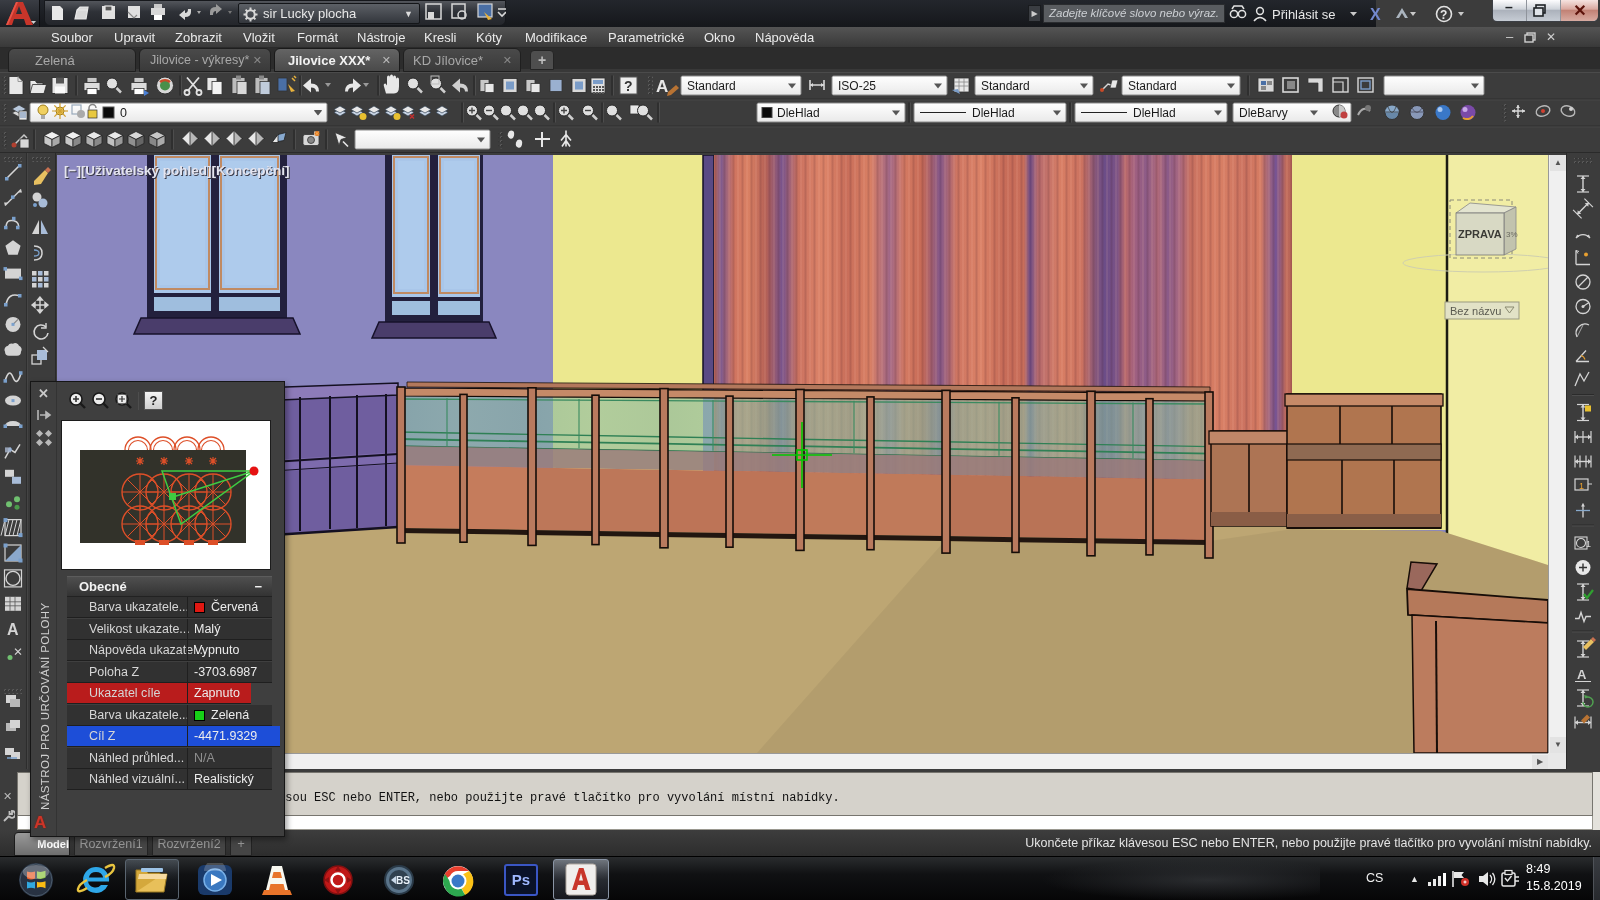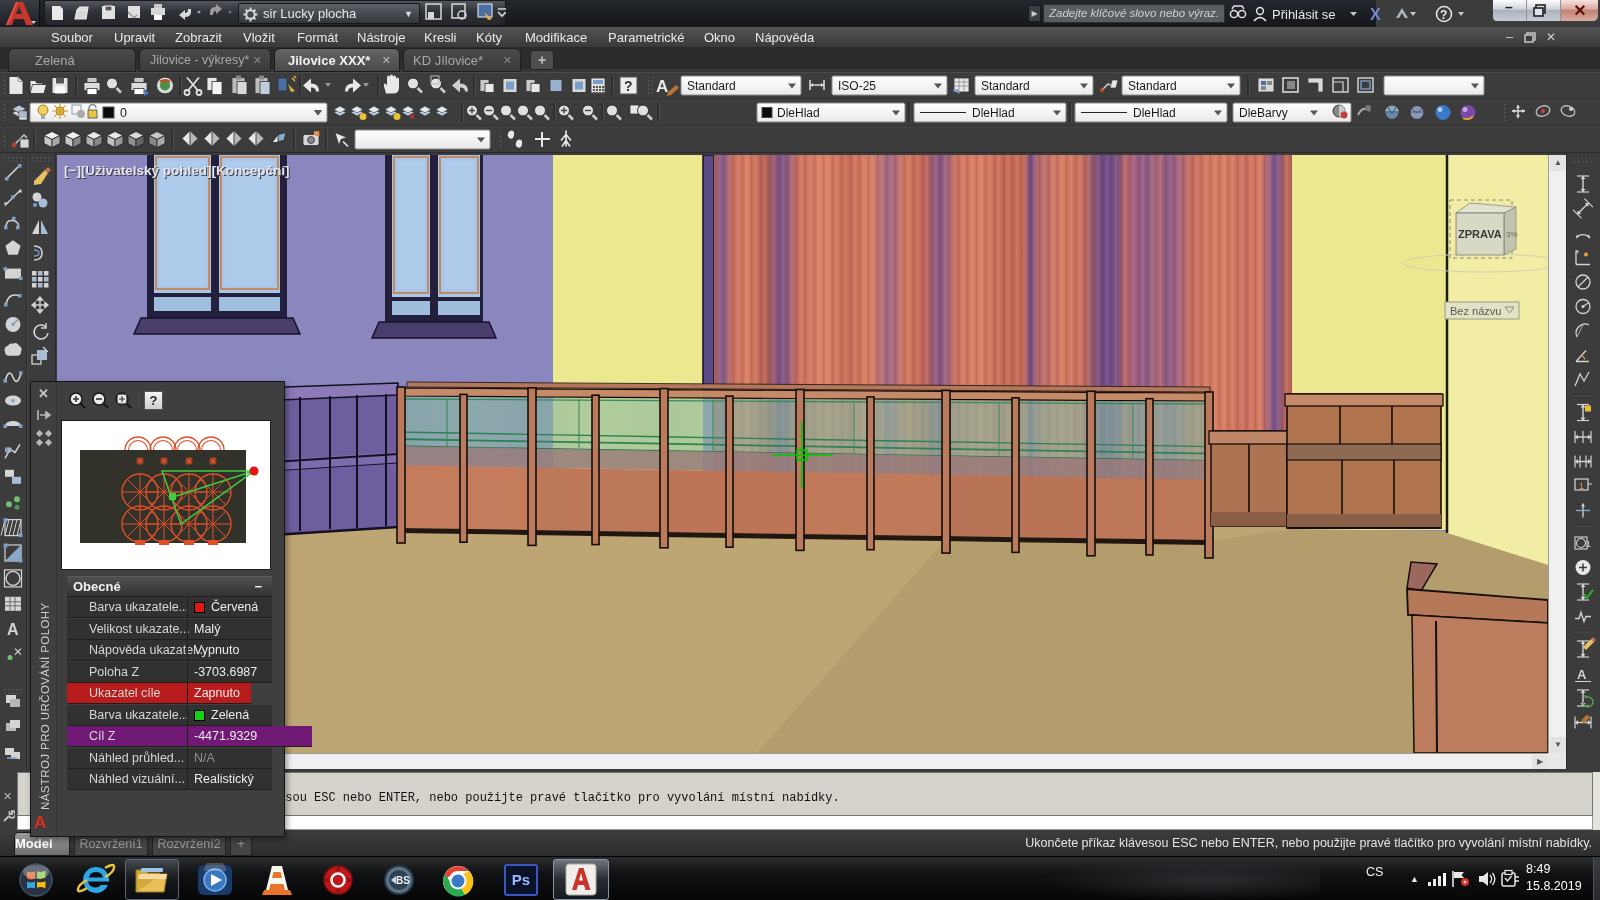--- a/index.html
+++ b/index.html
@@ -1184,21 +1184,21 @@
           <rect x="122" y="119" width="10" height="5" fill="#dd4f28"></rect>
           <rect x="146" y="119" width="10" height="5" fill="#dd4f28"></rect>
           <g stroke="#3ecb42" stroke-width="1.5" fill="none">
             <path d="M100 50 L192 50 L119 103 Z"></path>
             <path d="M192 50 L111 76"></path>
           </g>
           <rect x="107" y="72" width="7" height="7" fill="#3ecb42"></rect>
           <circle cx="192" cy="50" r="4.5" fill="#e51212"></circle>
         </svg>
       </div>
-      <div class="abs" style="left:36px;top:194px;width:205px;height:21px;background:linear-gradient(#4f4f4f,#333);border-top:1px solid #5c5c5c;border-bottom:1px solid #222;color:#f2f2f2;font-size:13px;font-weight:bold;line-height:20px"><span style="margin-left:6px">Obecné</span><span style="position:absolute;right:10px;font-weight:bold">−</span></div>
+      <div class="abs" style="left:36px;top:194px;width:205px;height:21px;background:linear-gradient(#4f4f4f,#333);border-top:1px solid #5c5c5c;border-bottom:1px solid #222;color:#f2f2f2;font-size:13px;font-weight:bold;line-height:20px"><span style="margin-left:12px">Obecné</span><span style="position:absolute;right:10px;font-weight:bold">−</span></div>
       <div class="abs" style="left:36px;top:215px;width:205px;height:21px;background:#313131;border-bottom:1px solid #1f1f1f;font-size:12.5px;color:#d6d6d6">
         <span style="position:absolute;left:22px;top:3px;white-space:nowrap">Barva  ukazatele...</span>
         <div style="position:absolute;left:120px;top:0;width:1px;height:21px;background:#1f1f1f"></div>
         <span style="position:absolute;left:127px;top:5px;width:11px;height:11px;background:#e01812;border:1px solid #000"></span>
         <span style="position:absolute;left:144px;top:3px;color:#ececec">Červená</span>
       </div>
       <div class="abs" style="left:36px;top:236.5px;width:205px;height:21px;background:#313131;border-bottom:1px solid #1f1f1f;font-size:12.5px;color:#d6d6d6">
         <span style="position:absolute;left:22px;top:3px;white-space:nowrap">Velikost  ukazate...</span>
         <div style="position:absolute;left:120px;top:0;width:1px;height:21px;background:#1f1f1f"></div>
         <span style="position:absolute;left:127px;top:3px;color:#ececec">Malý</span>
@@ -1217,21 +1217,21 @@
         <span style="position:absolute;left:22px;top:3px;white-space:nowrap">Ukazatel cíle</span>
         <div style="position:absolute;left:120px;top:0;width:1px;height:21px;background:#1f1f1f"></div>
         <span style="position:absolute;left:127px;top:3px;color:#ececec">Zapnuto</span>
       </div>
       <div class="abs" style="left:36px;top:322.5px;width:205px;height:21px;background:#313131;border-bottom:1px solid #1f1f1f;font-size:12.5px;color:#d6d6d6">
         <span style="position:absolute;left:22px;top:3px;white-space:nowrap">Barva  ukazatele...</span>
         <div style="position:absolute;left:120px;top:0;width:1px;height:21px;background:#1f1f1f"></div>
         <span style="position:absolute;left:127px;top:5px;width:11px;height:11px;background:#17d117;border:1px solid #000"></span>
         <span style="position:absolute;left:144px;top:3px;color:#ececec">Zelená</span>
       </div>
-      <div class="abs" style="left:36px;top:344.0px;width:245px;height:21px;background:#701a75;border-bottom:1px solid #1f1f1f;font-size:12.5px;color:#d6d6d6">
+      <div class="abs" style="left:36px;top:344.0px;width:213px;height:21px;background:#1d4ed8;border-bottom:1px solid #1f1f1f;font-size:12.5px;color:#d6d6d6">
         <span style="position:absolute;left:22px;top:3px;white-space:nowrap">Cíl Z</span>
         <div style="position:absolute;left:120px;top:0;width:1px;height:21px;background:#1f1f1f"></div>
         <span style="position:absolute;left:127px;top:3px;color:#ececec">-4471.9329</span>
       </div>
       <div class="abs" style="left:36px;top:365.5px;width:205px;height:21px;background:#313131;border-bottom:1px solid #1f1f1f;font-size:12.5px;color:#d6d6d6">
         <span style="position:absolute;left:22px;top:3px;white-space:nowrap">Náhled  průhled...</span>
         <div style="position:absolute;left:120px;top:0;width:1px;height:21px;background:#1f1f1f"></div>
         <span style="position:absolute;left:127px;top:3px;color:#8f8f8f">N/A</span>
       </div>
       <div class="abs" style="left:36px;top:387.0px;width:205px;height:21px;background:#313131;border-bottom:1px solid #1f1f1f;font-size:12.5px;color:#d6d6d6">
@@ -1250,21 +1250,21 @@
         </svg>
   </div>
   <div class="abs" style="left:17px;top:3px;width:1576px;height:44px;background:#d5d2cb;border:1px solid #77756f;font-family:'Liberation Mono',monospace;font-size:12px;color:#111">
     <div class="abs" style="left:116px;top:18px;white-space:pre">Ukončete příkaz klávesou ESC nebo ENTER, nebo použijte pravé tlačítko pro vyvolání místní nabídky.</div>
   </div>
   <div class="abs" style="left:17px;top:47px;width:1576px;height:14px;background:#fff;border:1px solid #9a9890;border-top:none"></div>
   <div class="abs" style="left:1593px;top:3px;width:7px;height:58px;background:#e4e2dc"></div>
 </div>
 
 <div class="abs" id="statusbar" style="z-index:10;left:0;top:830px;width:1600px;height:26px;background:linear-gradient(#3d3d3d,#2d2d2d)">
-  <div class="abs" style="left:14px;top:2px;width:56px;height:24px;background:linear-gradient(#9a9a9a,#6e6e6e);border:1px solid #1c1c1c;border-radius:4px 4px 0 0;color:#fff;font-weight:bold;font-size:13px;text-align:left;line-height:22px">Model</div>
+  <div class="abs" style="left:14px;top:2px;width:56px;height:24px;background:linear-gradient(#9a9a9a,#6e6e6e);border:1px solid #1c1c1c;border-radius:4px 4px 0 0;color:#fff;font-weight:bold;font-size:11px;text-align:right;line-height:22px">Model</div>
   <div class="abs" style="left:74px;top:2px;width:74px;height:24px;background:#454545;border:1px solid #232323;border-radius:4px 4px 0 0;color:#9a9a9a;font-size:12.5px;text-align:center;line-height:22px">Rozvržení1</div>
   <div class="abs" style="left:152px;top:2px;width:74px;height:24px;background:#454545;border:1px solid #232323;border-radius:4px 4px 0 0;color:#9a9a9a;font-size:12.5px;text-align:center;line-height:22px">Rozvržení2</div>
   <div class="abs" style="left:230px;top:2px;width:22px;height:24px;background:#454545;border:1px solid #232323;border-radius:4px 4px 0 0;color:#9a9a9a;font-size:13px;text-align:center;line-height:22px">+</div>
   <div class="abs" style="right:8px;top:6px;color:#e4e4e4;font-size:12.5px">Ukončete příkaz klávesou ESC nebo ENTER, nebo použijte pravé tlačítko pro vyvolání místní nabídky.</div>
 </div>
 
 <div class="abs" id="taskbar" style="left:0;top:856px;width:1600px;height:44px;background:linear-gradient(#2a2c2e,#101113 40%,#060607);border-top:1px solid #000;z-index:40">
       <div class="abs" style="left:1040px;top:2px;width:280px;height:42px;background:radial-gradient(ellipse at 60% 50%,rgba(65,68,72,0.55) 0%,rgba(20,20,22,0) 70%)"></div>
       <svg class="abs" style="left:12px;top:2px" width="48" height="42" viewBox="0 0 48 42">
 <circle cx="24" cy="21" r="17" fill="#283242"></circle>
@@ -1322,21 +1322,21 @@
 <path d="M7 26 a15 15 0 0 1 -2 -7 a15 15 0 0 1 2 -7 l6 9 Z" fill="#2da94f"></path>
 <circle cx="20" cy="19" r="8.5" fill="#fff"></circle>
 <circle cx="20" cy="19" r="6.5" fill="#3a78c8"></circle>
 </svg>
       <div class="abs" style="left:504px;top:7px;width:34px;height:32px;background:#0a1228;border:2px solid #3a56c4;border-radius:3px;color:#9fb8ff;font-size:15px;font-weight:bold;text-align:center;line-height:28px">Ps</div>
       <div class="abs" style="left:553px;top:2px;width:56px;height:41px;background:linear-gradient(rgba(200,210,225,0.45),rgba(120,130,150,0.25) 50%,rgba(60,65,80,0.3));border:1px solid #8a95a5;border-radius:3px"></div>
       <svg class="abs" style="left:565px;top:6px" width="32" height="33" viewBox="0 0 32 33">
 <rect x="1" y="1" width="30" height="31" rx="3" fill="#f0eeec" stroke="#b0a8a0"></rect>
 <path d="M7 27 L14 5 L18.5 5 L25.5 27 L20.5 27 L19 22 L13 22 L11.5 27 Z M14 17.5 L18 17.5 L16 10 Z" fill="#c8352a"></path>
 </svg>
-      <div class="abs" style="left:1366px;top:8px;color:#f0f0f0;font-size:12.5px">CS</div>
+      <div class="abs" style="left:1366px;top:14px;color:#f0f0f0;font-size:12.5px">CS</div>
       <div class="abs" style="left:1410px;top:17px;color:#e8e8e8;font-size:9px">▲</div>
       <svg class="abs" style="left:1427px;top:13px" width="22" height="18" viewBox="0 0 22 18">
 <rect x="1" y="12" width="3" height="4" fill="#e8e8e8"></rect>
         <rect x="6" y="9" width="3" height="7" fill="#e8e8e8"></rect>
         <rect x="11" y="6" width="3" height="10" fill="#e8e8e8"></rect>
         <rect x="16" y="3" width="3" height="13" fill="#fff"></rect>
 </svg>
       <svg class="abs" style="left:1450px;top:12px" width="20" height="20" viewBox="0 0 20 20">
 <path d="M3 2 v16" stroke="#e8e8e8" stroke-width="1.6"></path>
 <path d="M4 3 h10 l-2.5 3 l2.5 3 h-10 Z" fill="#e8e8e8"></path>

